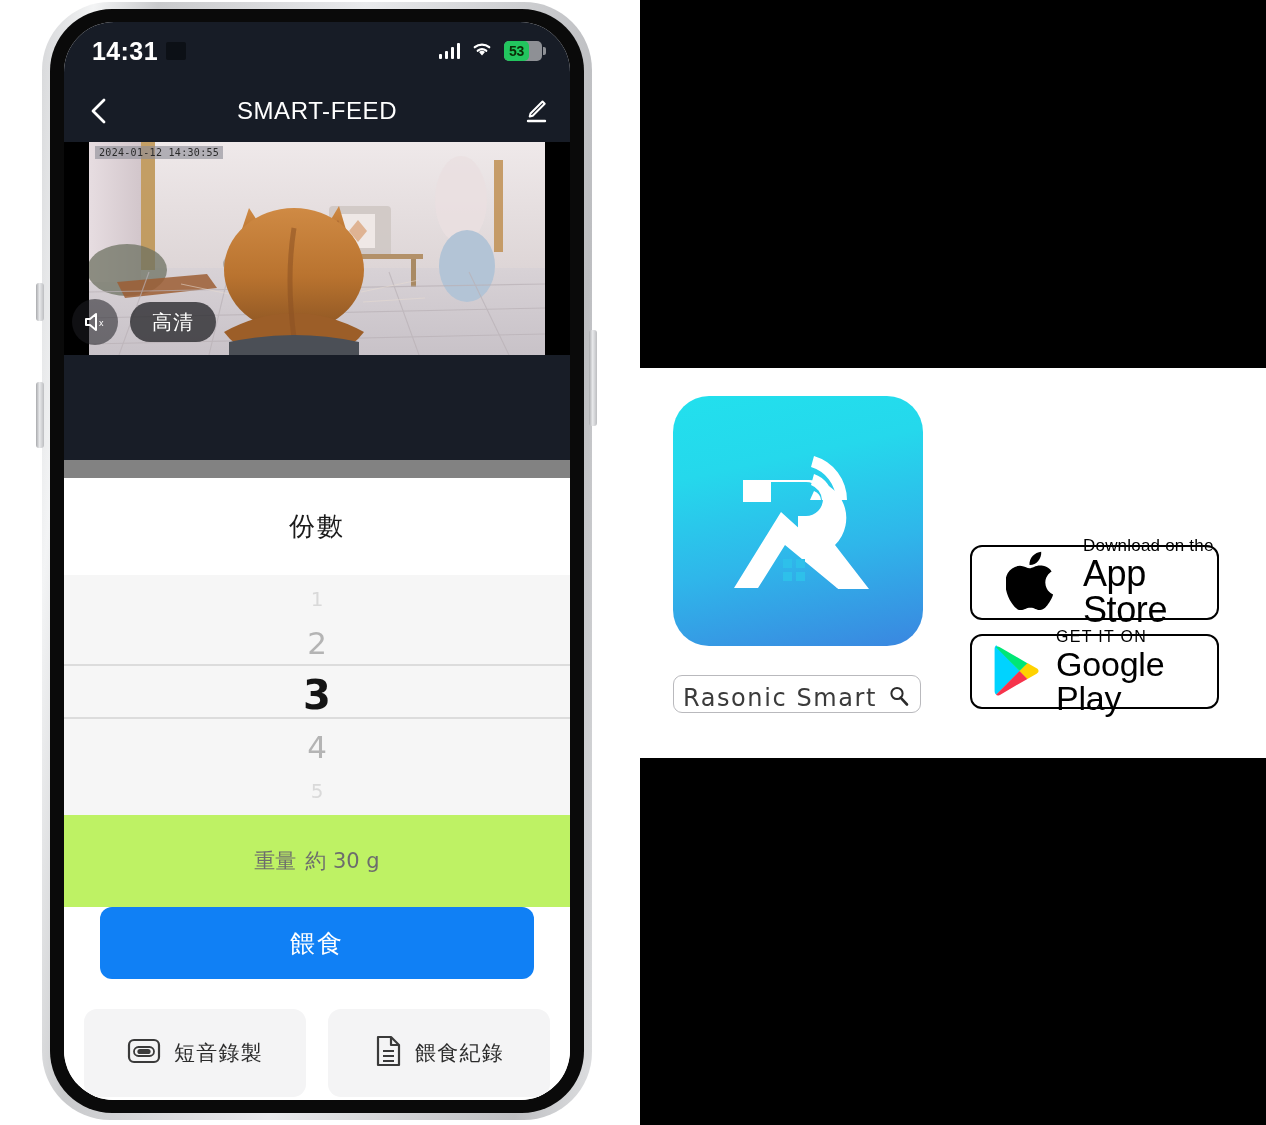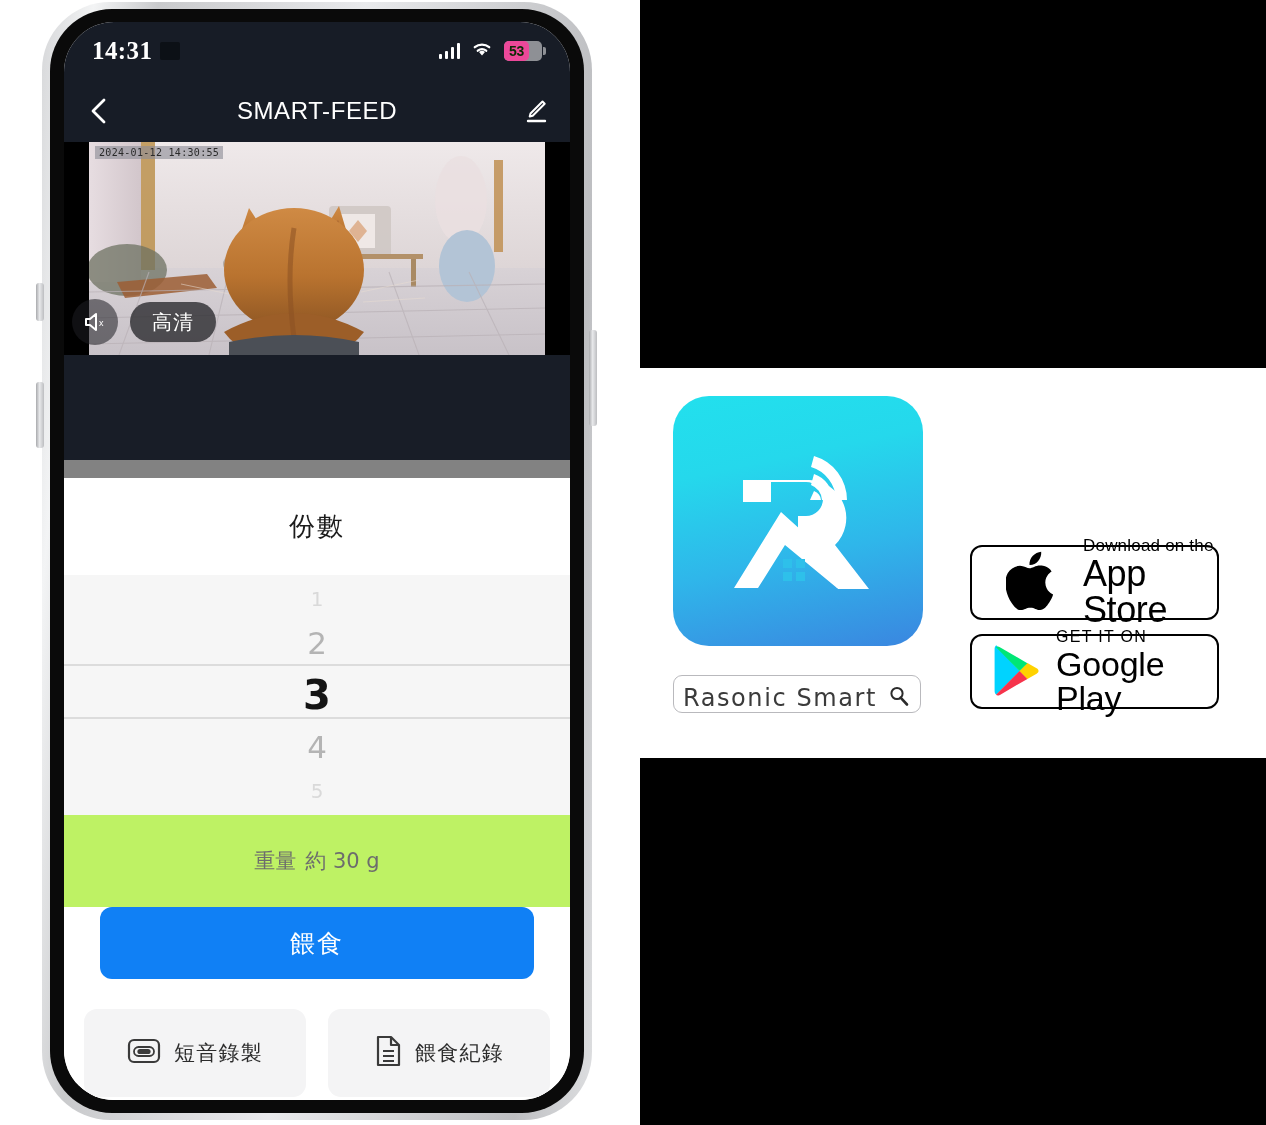--- a/index.html
+++ b/index.html
@@ -76,37 +76,37 @@
   #btn-silent{left:36px;top:283px;width:8px;height:38px;}
   #btn-volup{left:36px;top:382px;width:8px;height:66px;}
   #btn-power{left:589px;top:330px;width:8px;height:96px;}
 
   
   #status-bar{
     position:absolute;left:0;top:0;width:506px;height:58px;background:#171c26;
     display:flex;align-items:center;justify-content:space-between;
     padding:0 28px;box-sizing:border-box;color:#fff;
   }
-  #status-left{display:flex;align-items:center;gap:8px;font-family:Liberation Serif, serif;}
+  #status-left{display:flex;align-items:center;gap:8px;}
   #status-time{font-size:25px;font-weight:600;letter-spacing:0.4px;color:#ffffff;}
   #status-blob{width:20px;height:18px;background:#0c1016;border-radius:2px;}
   #status-right{display:flex;align-items:center;gap:10px;}
   .sig-bars{display:flex;align-items:flex-end;gap:2.5px;height:16px;}
   .sig-bars i{display:block;width:3.5px;background:#fff;border-radius:1px;}
   .sig-bars i:nth-child(1){height:5px;}
   .sig-bars i:nth-child(2){height:8px;}
   .sig-bars i:nth-child(3){height:12px;}
   .sig-bars i:nth-child(4){height:16px;}
   #battery{
     position:relative;width:38px;height:20px;border-radius:5px;background:#8e9095;
     display:flex;align-items:center;overflow:visible;
   }
   #battery::after{content:"";position:absolute;right:-4px;top:6px;width:3px;height:8px;background:#8e9095;border-radius:0 2px 2px 0;}
   #battery-fill{
-    height:20px;width:25px;background:#ec4899;border-radius:5px;
+    height:20px;width:25px;background:#22c55e;border-radius:5px;
     display:flex;align-items:center;justify-content:center;
   }
   #battery-text{font-size:14px;font-weight:700;color:#0b2b05;letter-spacing:-0.3px;}
 
   
   #nav-bar{
     position:absolute;left:0;top:58px;width:506px;height:62px;background:#171c26;
     display:flex;align-items:center;justify-content:space-between;padding:0 18px;box-sizing:border-box;
   }
   #nav-title{

